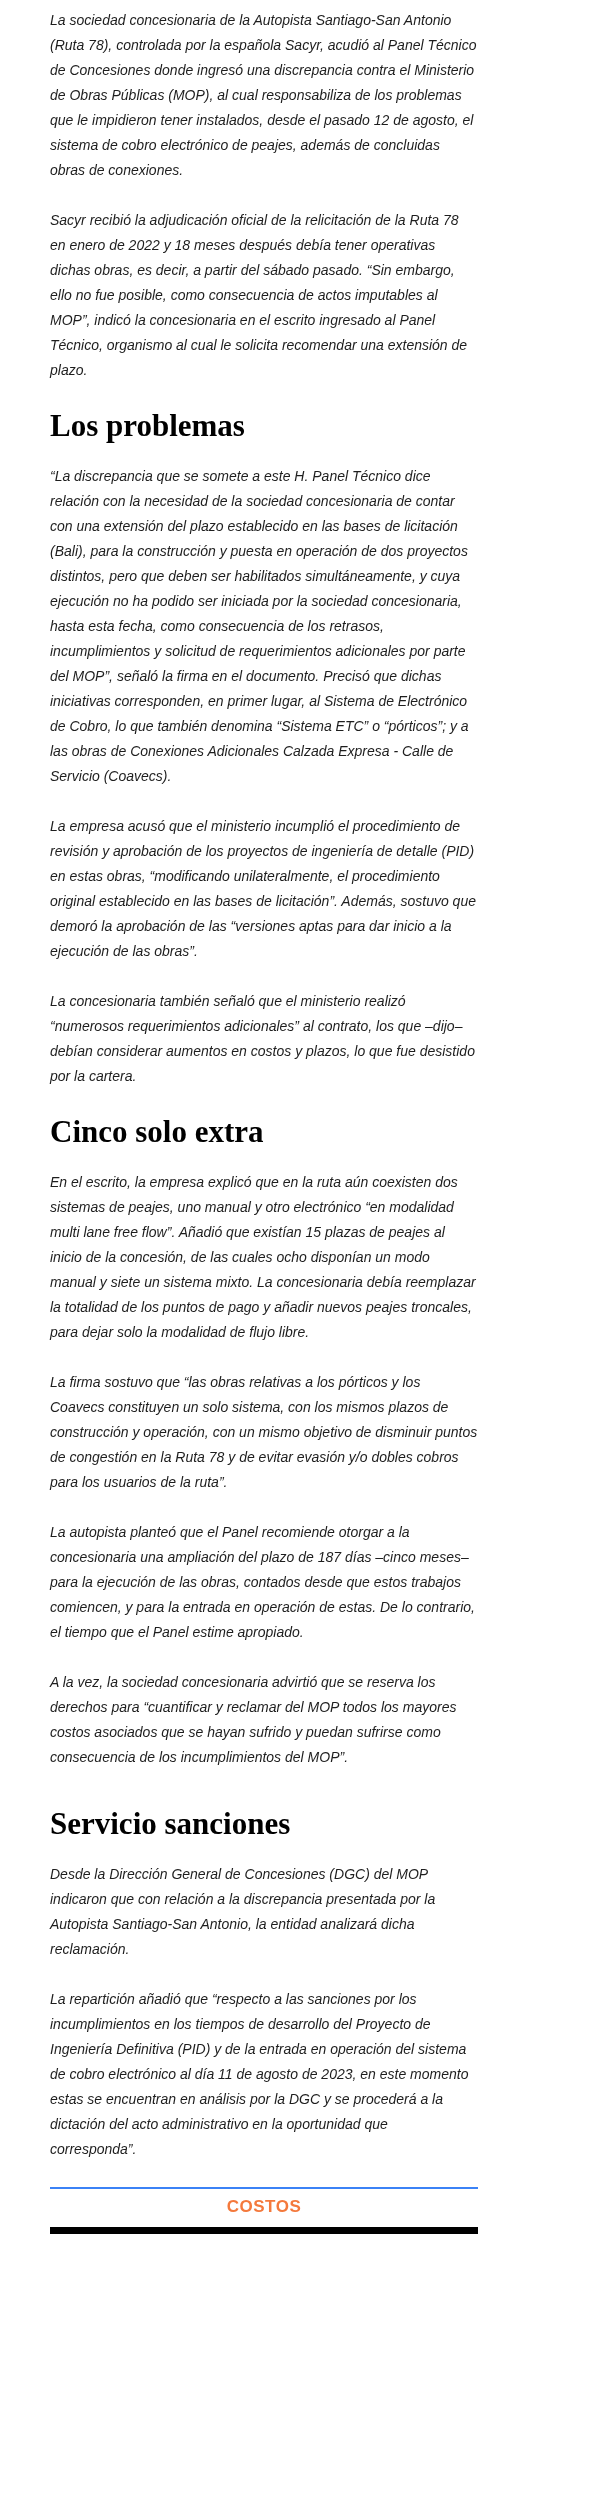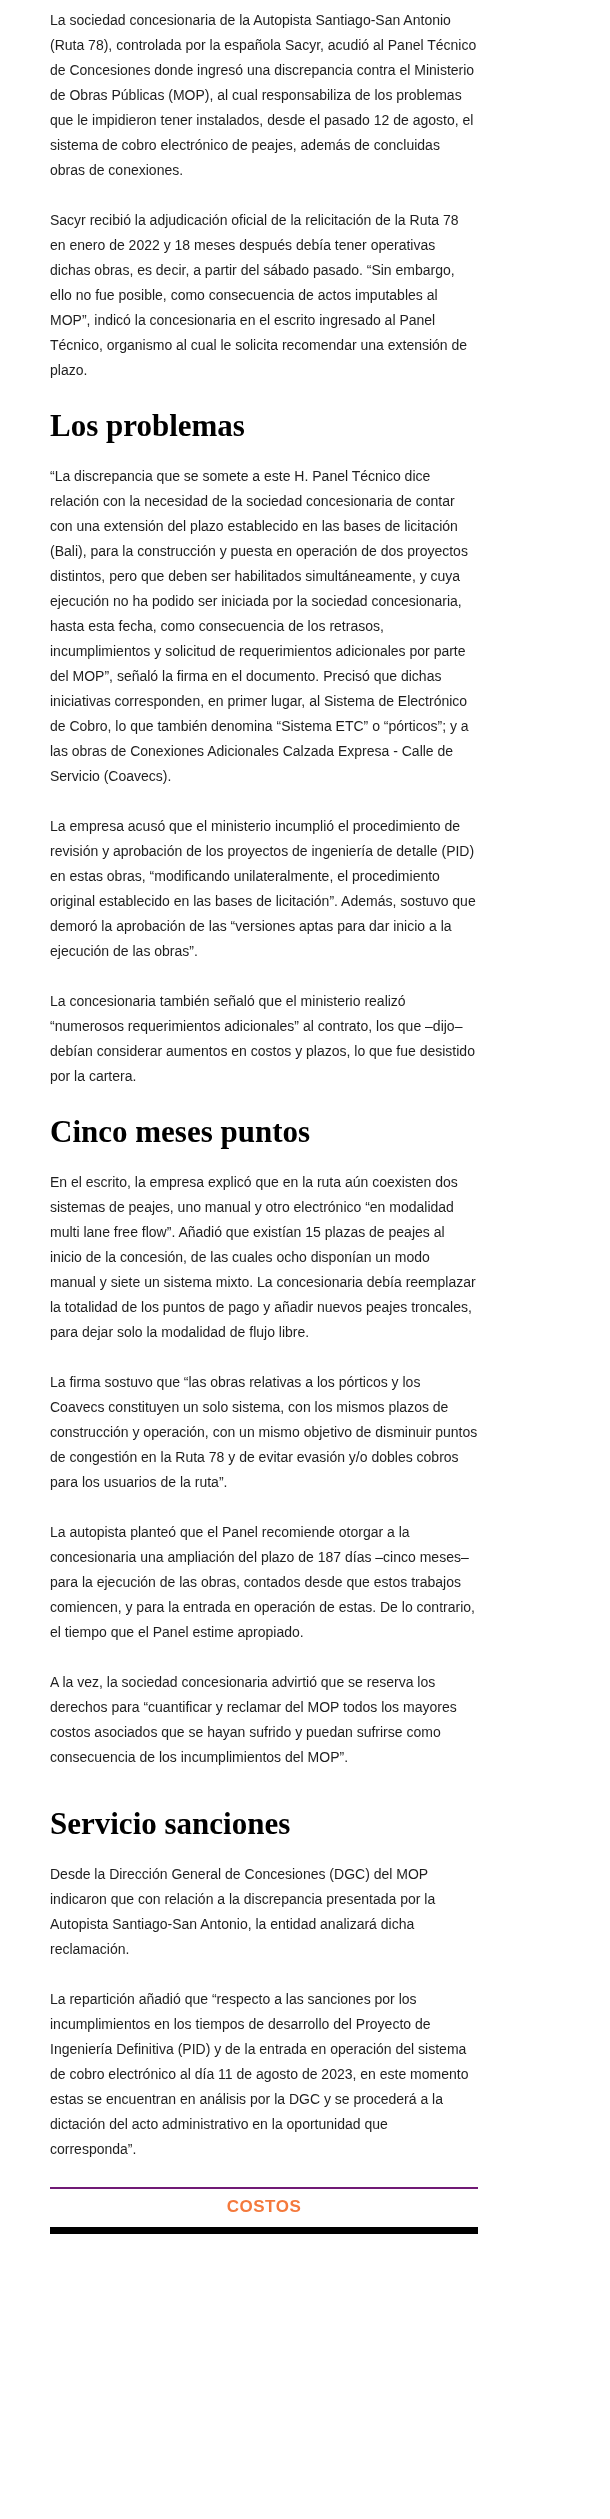--- a/index.html
+++ b/index.html
@@ -17,35 +17,36 @@
     margin-left: 50px;
     width: 428px;
     padding-top: 8px;
     padding-bottom: 13px;
   }
   p.para {
     font-size: 14px;
     line-height: 25px;
     margin: 0 0 25px 0;
     color: #1e1e1e;
+    font-style: italic;
   }
   h2.heading {
     font-family: "Liberation Serif", "DejaVu Serif", serif;
     font-weight: 700;
     font-size: 31px;
     line-height: 36px;
     margin: 16px 0 20px 0;
     color: #000000;
   }
   h2.heading.extra-space {
     margin-top: 36px;
   }
   .costs-box {
     margin-top: 14px;
-    border-top: 2px solid #701a75;
+    border-top: 2px solid #3b82f6;
     padding-top: 8px;
     text-align: center;
   }
   .costs-label {
     font-size: 17px;
     font-weight: 700;
     line-height: 20px;
     letter-spacing: 0.5px;
   }
   .costs-text {
@@ -67,21 +68,21 @@
 
 <article class="content">
 
   <div id="article-body">
       <p class="para">La sociedad concesionaria de la Autopista Santiago-San Antonio (Ruta 78), controlada por la española Sacyr, acudió al Panel Técnico de Concesiones donde ingresó una discrepancia contra el Ministerio de Obras Públicas (MOP), al cual responsabiliza de los problemas que le impidieron tener instalados, desde el pasado 12 de agosto, el sistema de cobro electrónico de peajes, además de concluidas obras de conexiones.</p>
       <p class="para">Sacyr recibió la adjudicación oficial de la relicitación de la Ruta 78 en enero de 2022 y 18 meses después debía tener operativas dichas obras, es decir, a partir del sábado pasado. “Sin embargo, ello no fue posible, como consecuencia de actos imputables al MOP”, indicó la concesionaria en el escrito ingresado al Panel Técnico, organismo al cual le solicita recomendar una extensión de plazo.</p>
       <h2 class="heading">Los problemas</h2>
       <p class="para">“La discrepancia que se somete a este H. Panel Técnico dice relación con la necesidad de la sociedad concesionaria de contar con una extensión del plazo establecido en las bases de licitación (Bali), para la construcción y puesta en operación de dos proyectos distintos, pero que deben ser habilitados simultáneamente, y cuya ejecución no ha podido ser iniciada por la sociedad concesionaria, hasta esta fecha, como consecuencia de los retrasos, incumplimientos y solicitud de requerimientos adicionales por parte del MOP”, señaló la firma en el documento. Precisó que dichas iniciativas corresponden, en primer lugar, al Sistema de Electrónico de Cobro, lo que también denomina “Sistema ETC” o “pórticos”; y a las obras de Conexiones Adicionales Calzada Expresa - Calle de Servicio (Coavecs).</p>
       <p class="para">La empresa acusó que el ministerio incumplió el procedimiento de revisión y aprobación de los proyectos de ingeniería de detalle (PID) en estas obras, “modificando unilateralmente, el procedimiento original establecido en las bases de licitación”. Además, sostuvo que demoró la aprobación de las “versiones aptas para dar inicio a la ejecución de las obras”.</p>
       <p class="para">La concesionaria también señaló que el ministerio realizó “numerosos requerimientos adicionales” al contrato, los que –dijo– debían considerar aumentos en costos y plazos, lo que fue desistido por la cartera.</p>
-      <h2 class="heading">Cinco meses puntos</h2>
+      <h2 class="heading">Cinco solo extra</h2>
       <p class="para">En el escrito, la empresa explicó que en la ruta aún coexisten dos sistemas de peajes, uno manual y otro electrónico “en modalidad multi lane free flow”. Añadió que existían 15 plazas de peajes al inicio de la concesión, de las cuales ocho disponían un modo manual y siete un sistema mixto. La concesionaria debía reemplazar la totalidad de los puntos de pago y añadir nuevos peajes troncales, para dejar solo la modalidad de flujo libre.</p>
       <p class="para">La firma sostuvo que “las obras relativas a los pórticos y los Coavecs constituyen un solo sistema, con los mismos plazos de construcción y operación, con un mismo objetivo de disminuir puntos de congestión en la Ruta 78 y de evitar evasión y/o dobles cobros para los usuarios de la ruta”.</p>
       <p class="para">La autopista planteó que el Panel recomiende otorgar a la concesionaria una ampliación del plazo de 187 días –cinco meses– para la ejecución de las obras, contados desde que estos trabajos comiencen, y para la entrada en operación de estas. De lo contrario, el tiempo que el Panel estime apropiado.</p>
       <p class="para">A la vez, la sociedad concesionaria advirtió que se reserva los derechos para “cuantificar y reclamar del MOP todos los mayores costos asociados que se hayan sufrido y puedan sufrirse como consecuencia de los incumplimientos del MOP”.</p>
       <h2 class="heading extra-space">Servicio sanciones</h2>
       <p class="para">Desde la Dirección General de Concesiones (DGC) del MOP indicaron que con relación a la discrepancia presentada por la Autopista Santiago-San Antonio, la entidad analizará dicha reclamación.</p>
       <p class="para">La repartición añadió que “respecto a las sanciones por los incumplimientos en los tiempos de desarrollo del Proyecto de Ingeniería Definitiva (PID) y de la entrada en operación del sistema de cobro electrónico al día 11 de agosto de 2023, en este momento estas se encuentran en análisis por la DGC y se procederá a la dictación del acto administrativo en la oportunidad que corresponda”.</p>
     </div>
 
   <section class="costs-box">

